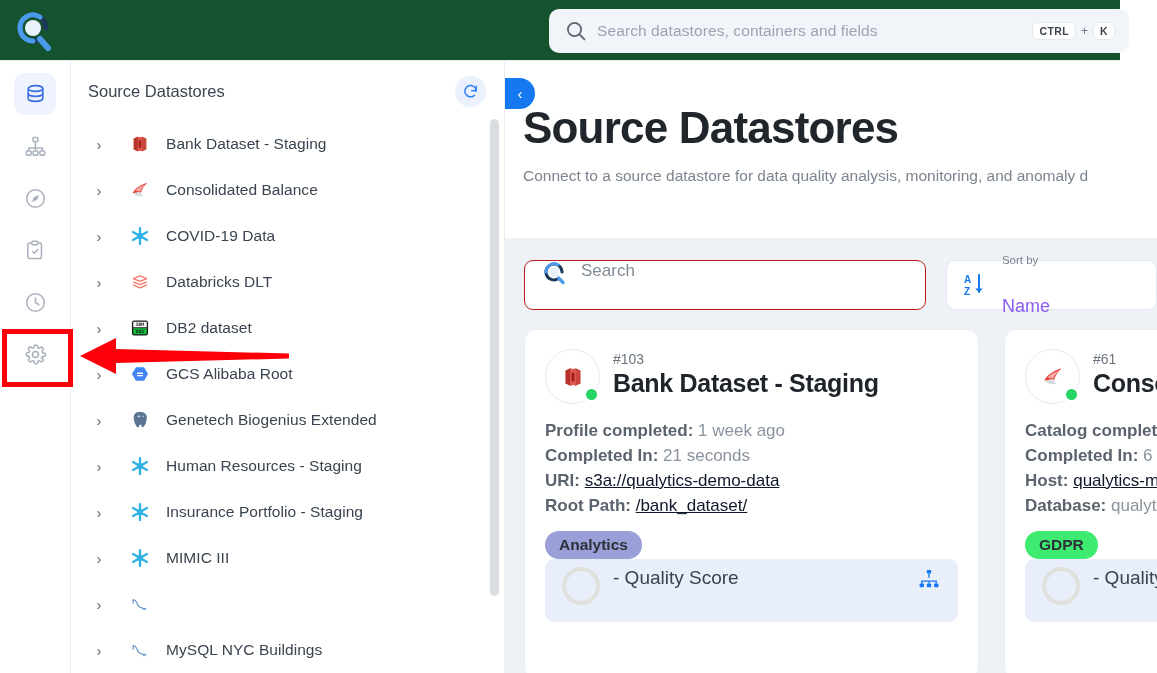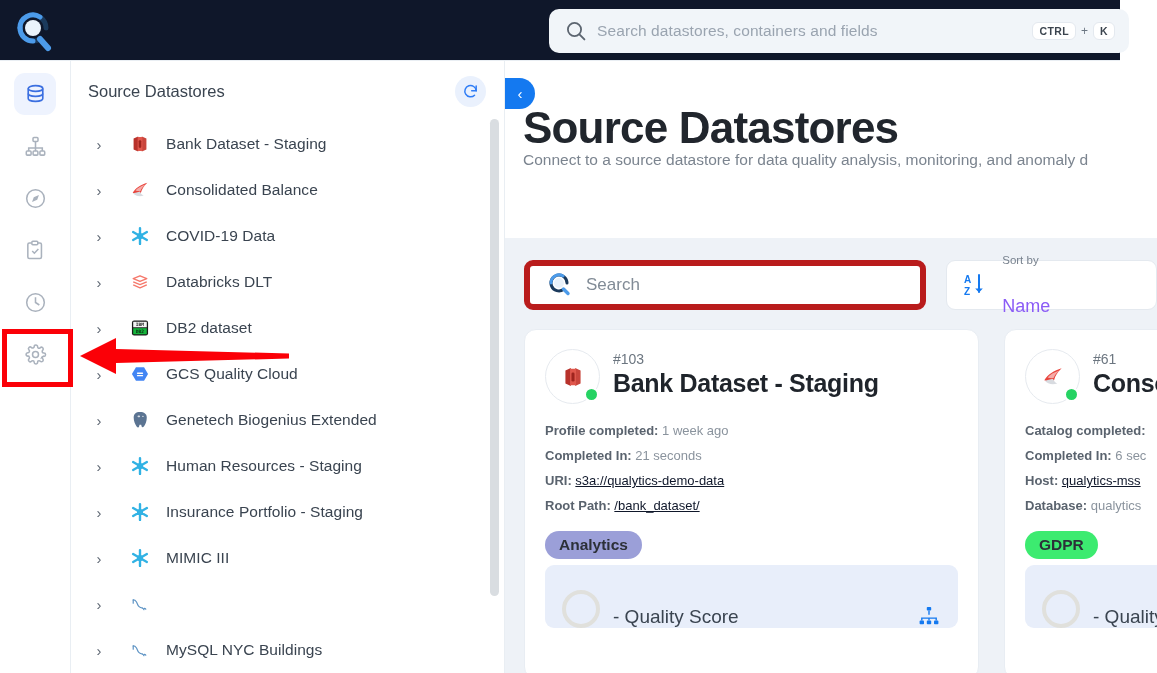--- a/index.html
+++ b/index.html
@@ -6,21 +6,21 @@
   html, body {
     width: 1157px; height: 673px;
     font-family: "Liberation Sans", sans-serif;
     background: #ffffff;
     overflow: hidden;
   }
 
   
   .topbar {
     position: absolute; top: 0; left: 0; width: 1120px; height: 61px;
-    background: #0f172a; border-bottom: 1px solid #e9eef3;
+    background: #14532d; border-bottom: 1px solid #e9eef3;
     display: flex; align-items: center; padding-left: 31px;
   }
   .brand-logo { position: absolute; left: 12px; top: 7px; width: 50px; height: 48px; }
 
   .global-search {
     position: absolute; left: 549px; top: 9px; width: 580px; height: 44px;
     background: #f1f5f9; border-radius: 10px;
     display: flex; align-items: center; padding: 0 14px 0 16px;
   }
   .global-search .mag { width: 22px; height: 22px; flex: 0 0 22px; margin-right: 10px; }
@@ -94,27 +94,27 @@
     background: #eef2f7; overflow: hidden;
   }
   .main-head {
     background: #ffffff; height: 177px; padding: 44px 0 0 18px;
   }
   .main-title {
     font-size: 44px; font-weight: 700; color: #21262d; letter-spacing: -0.8px;
     line-height: 1.05;
   }
   .main-sub {
-    font-size: 15.5px; color: #7b848f; white-space: nowrap;
+    margin-top: 16px; font-size: 15.5px; color: #7b848f; white-space: nowrap;
   }
 
   .toolbar { display: flex; padding: 22px 0 0 19px; gap: 20px; }
   .search-box {
-    width: 443px; height: 50px; background: #ffffff; border: 6px solid #b91c1c;
-    border-radius: 9px; display: flex; align-items: center; padding-left: 18px;
+    width: 443px; height: 50px; background: #ffffff; border: 1px solid #b91c1c;
+    border-radius: 9px; display: flex; align-items: flex-start; padding-left: 18px;
   }
   .search-box .mag2 { width: 26px; height: 26px; margin-right: 12px; }
   .search-box .ph2 { color: #818b96; font-size: 17px; }
   .sort-box {
     width: 232px; height: 50px; background: #ffffff; border: 1px solid #e4e9ef;
     border-radius: 9px; display: flex; align-items: center; padding-left: 15px;
   }
   .sort-icon { width: 26px; height: 26px; margin-right: 14px; flex: 0 0 26px; }
   .sort-lab { font-size: 11.5px; color: #78828e; line-height: 1.25; }
   .sort-val { font-size: 18px; color: #8b5cf6; line-height: 1.18; margin-top: 28px; }
@@ -134,30 +134,30 @@
   .status-dot {
     position: absolute; right: 1px; bottom: 2px; width: 15px; height: 15px;
     border-radius: 50%; background: #26d363; border: 2px solid #ffffff;
   }
   .card-id { font-size: 14px; color: #6c7680; margin-top: 2px; }
   .card-name {
     font-size: 25px; font-weight: 700; color: #1f242b; margin-top: 2px;
     white-space: nowrap; letter-spacing: -0.3px;
   }
   .meta { margin-top: 14px; }
-  .meta-row { font-size: 13px; color: #8a939d; line-height: 25px; white-space: nowrap; }
+  .meta-row { font-size: 17px; color: #8a939d; line-height: 25px; white-space: nowrap; }
   .meta-row b { color: #5a636e; font-weight: 700; }
   .meta-row a { color: #0f172a; }
   .tags { margin-top: 13px; display: flex; gap: 9px; }
   .tag {
     border-radius: 14px; padding: 5px 14px; font-size: 15.5px; color: #2c3038; font-weight: bold;
   }
   .qs {
-    margin-top: 6px; background: #e8eefa; border-radius: 9px; height: 63px;
-    display: flex; align-items: flex-end; padding: 0 17px;
+    margin-top: 0; background: #e8eefa; border-radius: 9px; height: 63px;
+    display: flex; align-items: flex-start; padding: 8px 17px;
   }
   .qs-ring {
     width: 38px; height: 38px; border-radius: 50%; border: 4px solid #e0e0dc;
     flex: 0 0 38px; margin-right: 13px;
   }
   .qs-text { font-size: 19px; color: #3a4450; flex: 1 1 auto; }
   .qs-icon { width: 24px; height: 24px; color: #1479f0; }
 
   
   .anno-box {
@@ -327,21 +327,21 @@
 
     <div class="tree-row">
       <span class="chev">›</span>
       <span class="ds-icon">
         <svg viewBox="0 0 24 24" width="22" height="22">
           <path d="M7.6 4.6h8.8l4.4 7.4-4.4 7.4H7.6L3.2 12z" fill="#4285f4"></path>
           <rect x="8.6" y="10.4" width="6.8" height="1.5" rx=".7" fill="#ffffff"></rect>
           <rect x="8.6" y="13" width="6.8" height="1.5" rx=".7" fill="#ffffff"></rect>
         </svg>
       </span>
-      <span class="ds-label">GCS Quality Cloud</span>
+      <span class="ds-label">GCS Alibaba Root</span>
     </div>
 
     <div class="tree-row">
       <span class="chev">›</span>
       <span class="ds-icon">
         <svg viewBox="0 0 24 24" width="22" height="22">
           <path d="M12 3.2c4.6 0 7.4 2 7.4 6 0 4.2-1.6 7.6-3 9.6-.9 1.3-2.3 1.4-2.6.3l-.5-2-1.8.1-.6 2.1c-.3 1.1-1.8 1-2.6-.3-1.4-2-3.2-5.4-3.2-9.6 0-4 2.3-6.2 6.9-6.2z" fill="#5b7492"></path>
           <path d="M9.3 8.1c0-.5.6-.9 1.4-.9s1.4.4 1.4.9-.6.8-1.4.8-1.4-.3-1.4-.8z" fill="#ffffff" opacity=".75"></path>
           <path d="M14.2 8c0-.4.4-.7 1-.7s1 .3 1 .7-.4.6-1 .6-1-.2-1-.6z" fill="#ffffff" opacity=".75"></path>
         </svg>

